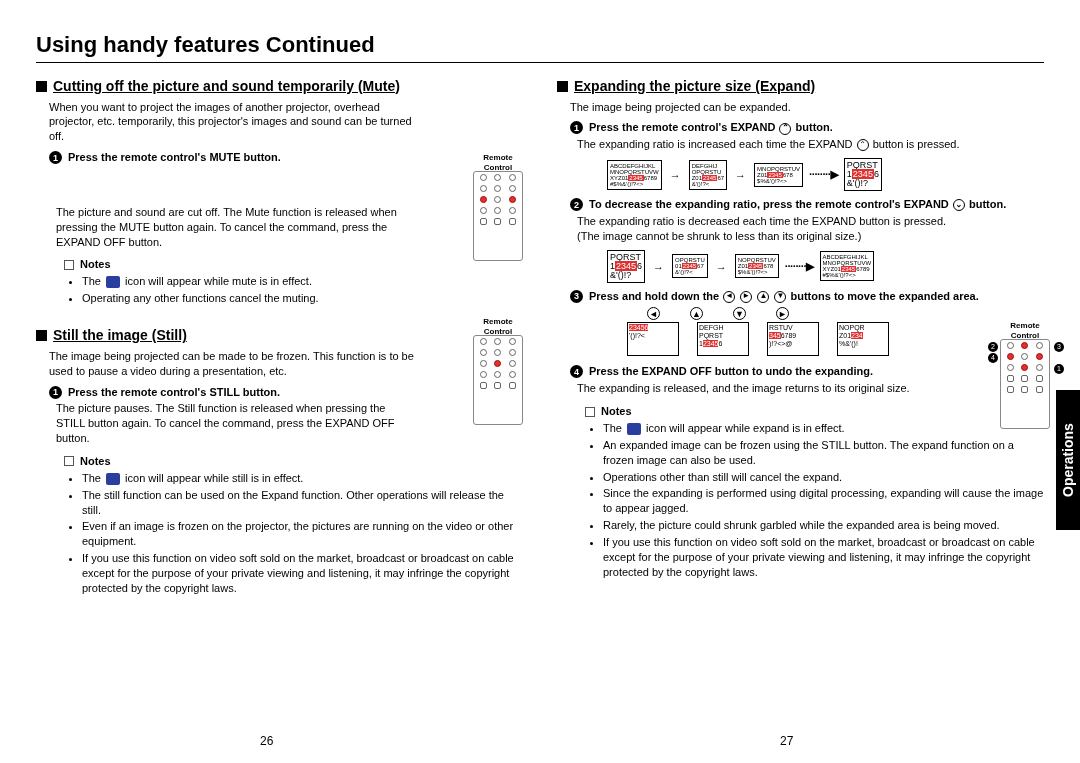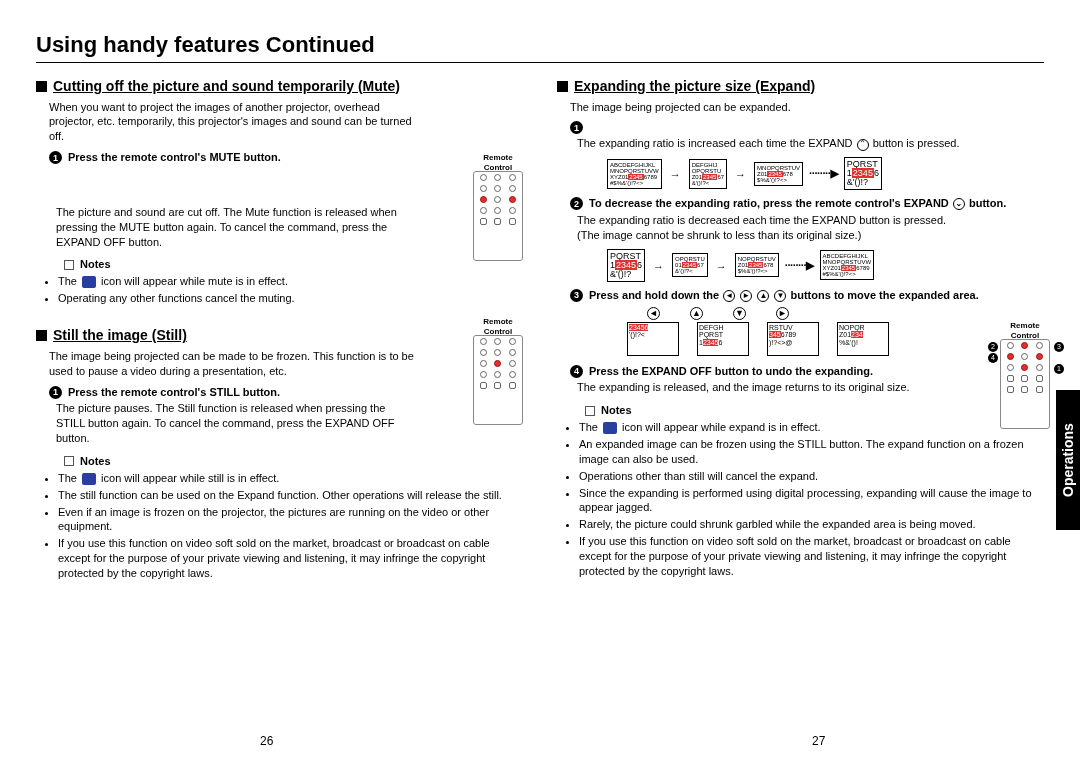--- a/index.html
+++ b/index.html
@@ -59,21 +59,21 @@
   .step-body { margin-left: 20px; margin-top:2px;}
   .notes-head {
     font-weight: bold; margin-top: 8px; display:flex; gap:6px; align-items:center;
     margin-left: 28px;
   }
   .hollow-sq {
     width:10px;height:10px;border:1.5px solid #555;background:#fff;display:inline-block;
   }
   ul.bullets {
     list-style: disc;
-    margin-left: 22px;
+    margin-left: 46px;
     margin-top:2px;
   }
   ul.bullets li { margin-bottom: 2px; }
   .inline-icon {
     display:inline-flex;width:14px;height:12px;background:#2a3ea0;border-radius:2px;
     vertical-align:middle; margin:0 2px;
   }
   .inline-circ {
     display:inline-flex;width:12px;height:12px;border:1.2px solid #000;border-radius:50%;
     align-items:center;justify-content:center;font-size:8px;vertical-align:middle;margin:0 1px;
@@ -88,21 +88,21 @@
   .rbtn.red { background:#e03030;border-color:#a01010;}
   .rbtn.sq { border-radius:2px;}
   .side-tab {
     position:absolute; right:0; top:390px; width:24px; height:140px;
     background:#000; color:#fff; font-size:14px; font-weight:bold;
     display:flex; align-items:center; justify-content:center;
     writing-mode: vertical-rl; transform: rotate(180deg);
   }
   .pagenums { position:absolute; bottom:14px; font-size:12px; }
   .pn-left { left: 260px; }
-  .pn-right { left: 812px; }
+  .pn-right { left: 780px; }
   .zoom-row { display:flex; align-items:center; gap:6px; margin:6px 0 6px 50px;}
   .zbox { border:1px solid #000; font-size:6px; padding:2px 2px; line-height:1; background:#fff;}
   .zbox .hl { background:#e03030;color:#fff;padding:0 1px;}
   .arrow-r::after{content:"→"; font-weight:bold; margin:0 2px;}
   .dotarrow { letter-spacing:-1px; font-weight:bold;}
   .navbtns { display:flex; gap:30px; margin:4px 0 2px 90px;}
   .navbtn { width:13px;height:13px;border:1.2px solid #000;border-radius:50%;display:flex;align-items:center;justify-content:center;font-size:9px;}
   .nav-boxes { display:flex; gap:18px; margin-left:70px;}
   .nbox { border:1px solid #000; width:52px; height:34px; font-size:7px; padding:1px; line-height:1.1; overflow:hidden;}
   .nbox .hl { background:#e03030; color:#fff;}
@@ -228,20 +228,25 @@
 
     <div class="col">
       <div class="sec-title">
         <span class="black-sq"></span>
         <span>Expanding the picture size (Expand)</span>
       </div>
       <div class="body-indent">The image being projected can be expanded.</div>
 
       <div class="step-line body-indent">
         <span class="circnum">1</span>
+        <span>
+          <span>Press the remote control's EXPAND</span>
+          <span class="inline-circ">⌃</span>
+          <span>button.</span>
+        </span>
       </div>
       <div class="body-indent step-body">
         <span>The expanding ratio is increased each time the EXPAND</span>
         <span class="inline-circ">⌃</span>
         <span>button is pressed.</span>
       </div>
 
       <div class="zoom-row">
         <div class="zbox">ABCDEFGHIJKL<br>MNOPQRSTUVW<br>XYZ01<span class="hl">2345</span>6789<br>#$%&amp;'()!?&lt;&gt;</div>
         <span class="arrow-r"></span>

